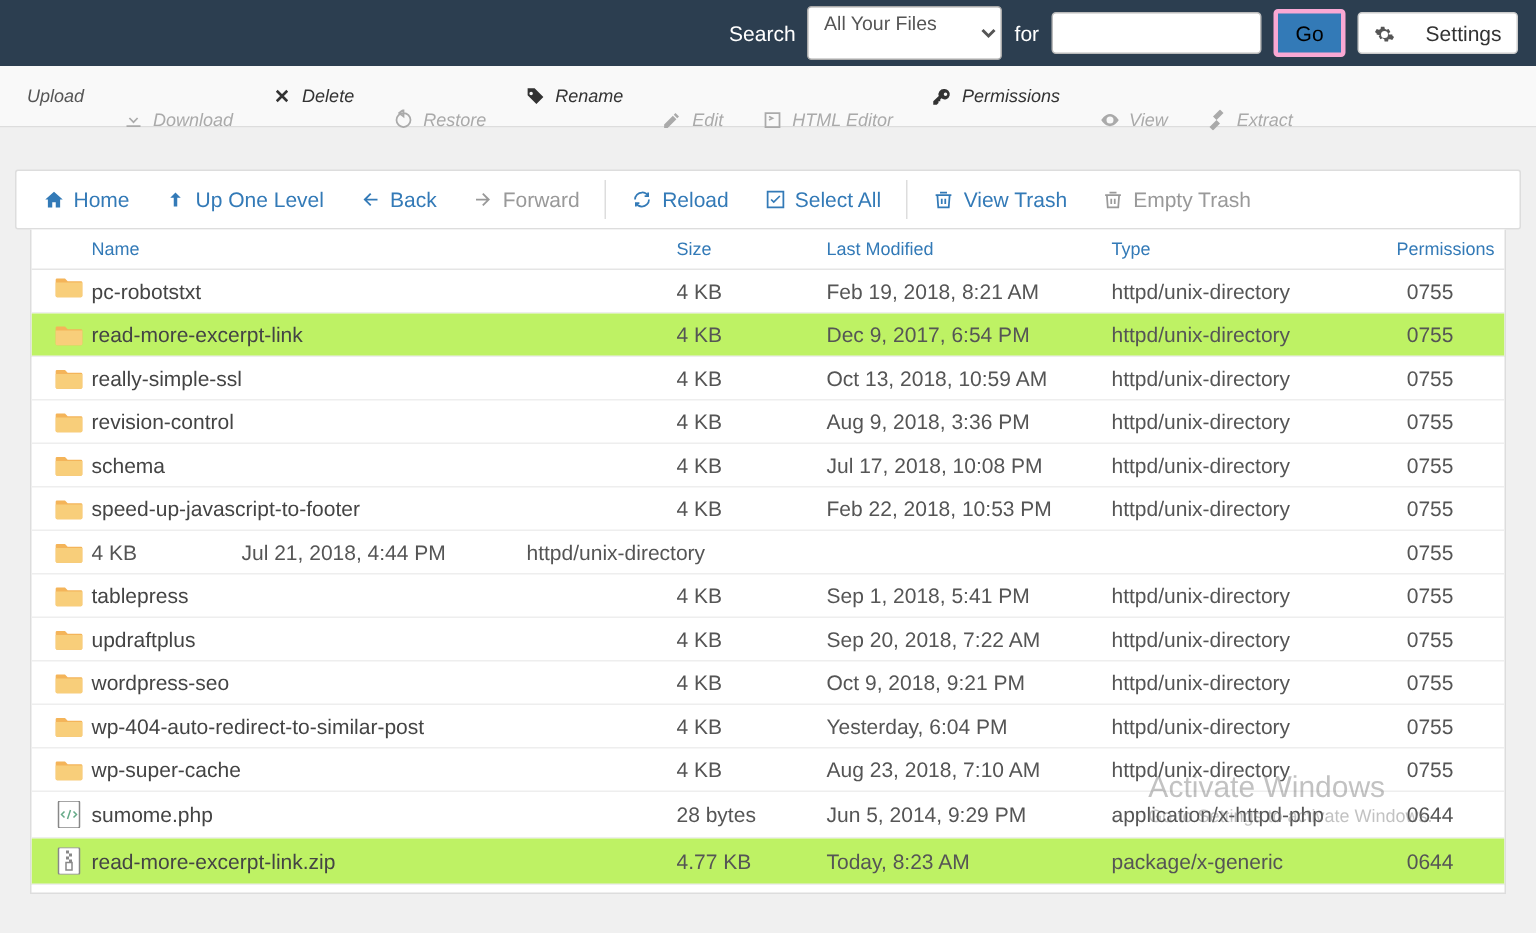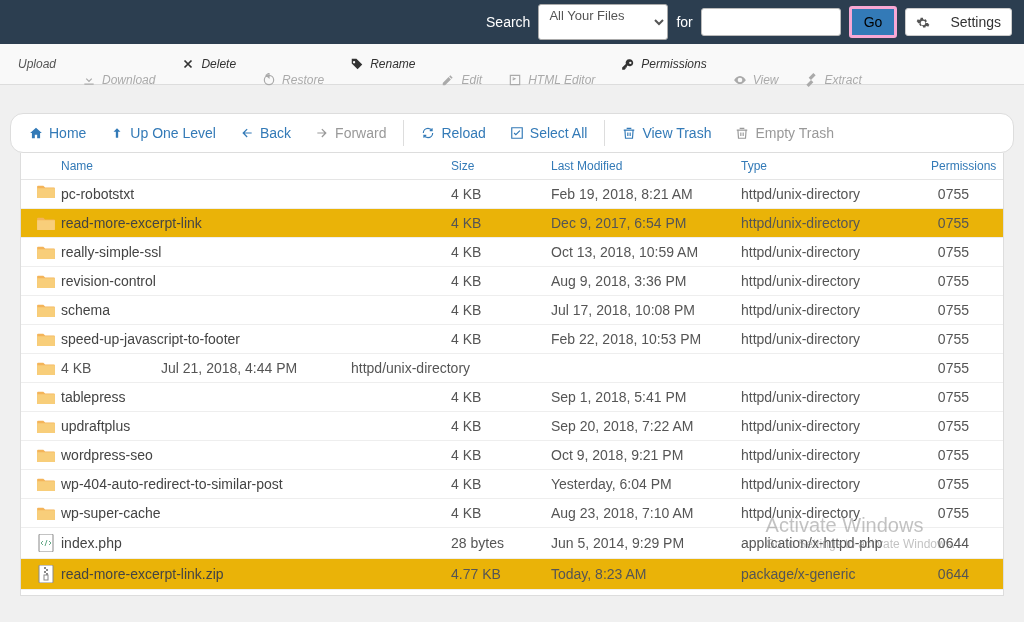--- a/index.html
+++ b/index.html
@@ -19,38 +19,38 @@
     .tool { display: inline-flex; align-items: center; gap: 6px; padding: 6px 10px; cursor: pointer; color: #696969; font-size: 12px; font-style: italic; }
     .tool.dark { color: #333; }
     .tool.semi { color: #555; }
     .tool.disabled { color: #aaa; margin-top: 31px; }
     .tool svg { width: 14px; height: 14px; }
     .tool svg.fill-icon path, .tool svg.fill-icon rect, .tool svg.fill-icon polygon { fill: currentColor; }
     .tool svg.stroke-icon path { stroke: currentColor; fill: none; stroke-width: 2; }
     
     
     .navwrap { padding: 28px 10px 8px 10px; background: #f0f0f0; }
-    .navbar { background: #fff; border: 1px solid #ddd; border-radius: 13px; display: flex; align-items: center; padding: 6px 8px; gap: 4px; }
+    .navbar { background: #fff; border: 1px solid #ddd; border-radius: 2px; display: flex; align-items: center; padding: 6px 8px; gap: 4px; }
     .navbtn { display: inline-flex; align-items: center; gap: 6px; padding: 5px 10px; cursor: pointer; color: #337ab7; font-size: 14px; }
     .navbtn.muted { color: #999; }
     .divider { width: 1px; align-self: stretch; background: #ddd; margin: 0 3px; }
     .navbtn svg { width: 14px; height: 14px; }
     
     
     .tablewrap { background: #fff; margin: 0 10px; border: 1px solid #ddd; border-top: none; position: relative; }
     .thead { display: flex; align-items: center; padding: 6px 10px 6px 40px; border-bottom: 1px solid #e5e5e5; color: #337ab7; font-size: 12px; }
     .col-name { flex: 0 0 390px; }
     .col-size { flex: 0 0 100px; }
     .col-mod { flex: 0 0 190px; }
     .col-type { flex: 0 0 190px; }
     .col-perm { flex: 1; text-align: right; padding-right: 24px; }
     
     .tbody { height: 415px; overflow-y: scroll; }
     .row { display: flex; align-items: center; padding: 6px 10px 6px 10px; border-bottom: 1px solid #eee; color: #555; font-size: 14px; cursor: pointer; }
-    .row.selected { background: #eab308; }
+    .row.selected { background: #bef264; }
     .row .icon-cell { width: 30px; display: flex; align-items: center; justify-content: center; }
     .row .col-name-cell { flex: 0 0 390px; color: #444; }
     .row.first .icon-cell svg { margin-top: -6px; }
     
     .folder-icon svg { width: 20px; height: 16px; }
     .file-icon svg { width: 16px; height: 18px; }
     
     
     .tbody::-webkit-scrollbar { width: 16px; }
     .tbody::-webkit-scrollbar-track { background: #f0f0f0; border-left: 1px solid #ddd; }
@@ -345,21 +345,21 @@
           <div class="col-mod">Aug 23, 2018, 7:10 AM</div>
           <div class="col-type">httpd/unix-directory</div>
           <div class="col-perm">0755</div>
         </div>
         <div class="row">
           <div class="icon-cell file-icon">
             <svg viewBox="0 0 16 18">
               <use href="#ico-code"></use>
             </svg>
           </div>
-          <div class="col-name-cell">index.php</div>
+          <div class="col-name-cell">sumome.php</div>
           <div class="col-size">28 bytes</div>
           <div class="col-mod">Jun 5, 2014, 9:29 PM</div>
           <div class="col-type">application/x-httpd-php</div>
           <div class="col-perm">0644</div>
         </div>
         <div class="row selected">
           <div class="icon-cell file-icon">
             <svg viewBox="0 0 16 18">
               <use href="#ico-zip"></use>
             </svg>

